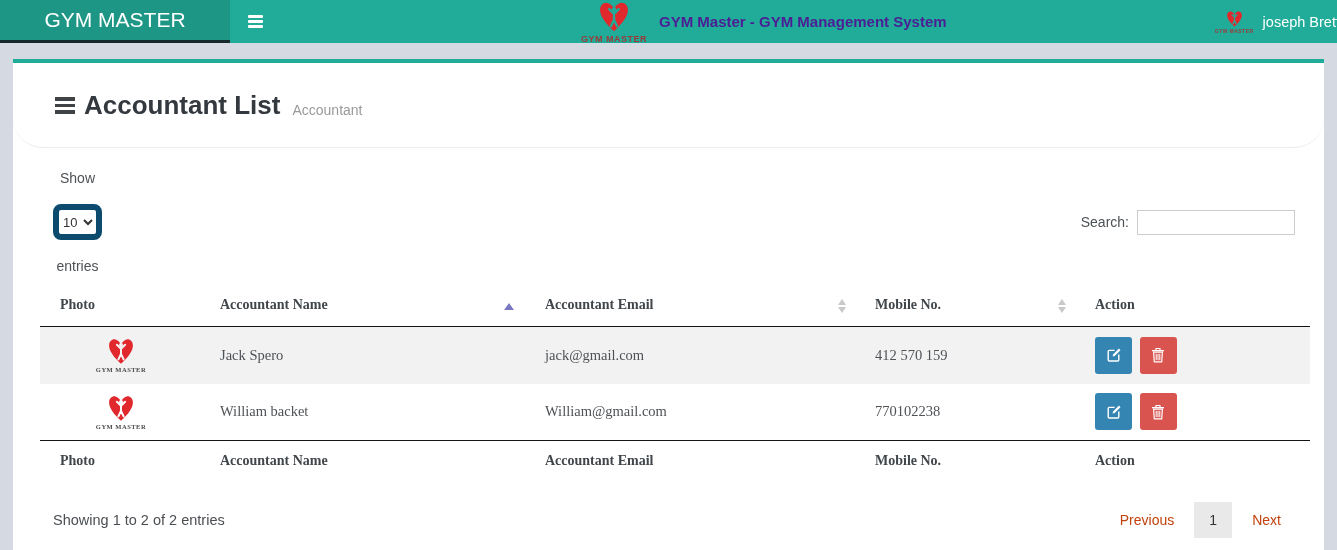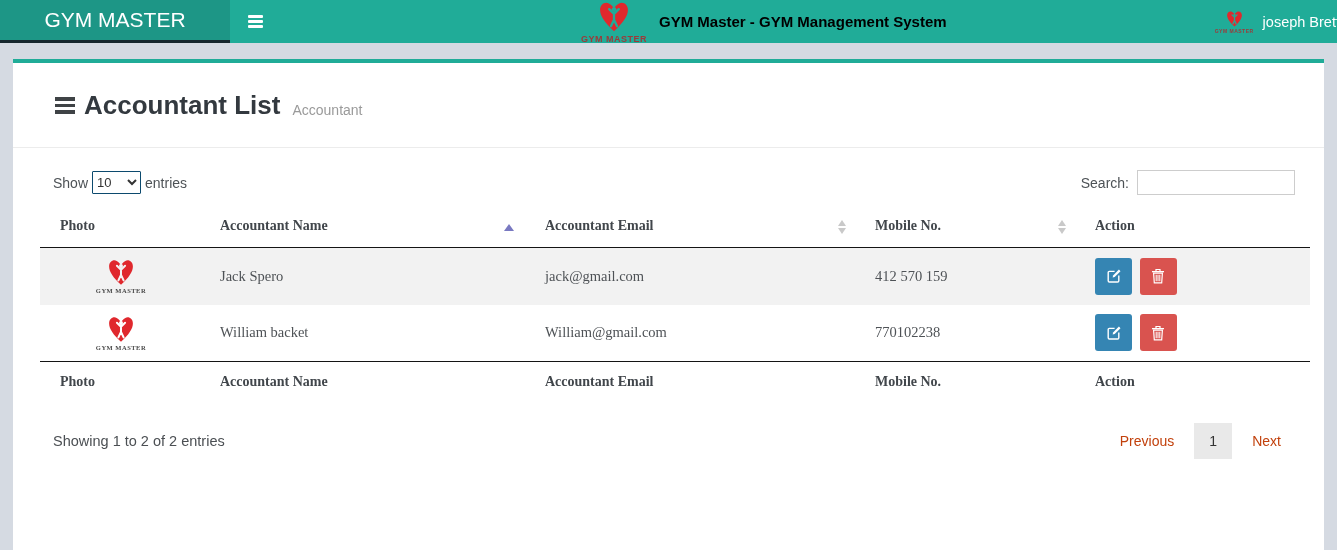--- a/index.html
+++ b/index.html
@@ -6,45 +6,45 @@
   html,body { width:1337px; height:550px; overflow:hidden; }
   body { font-family:"Liberation Sans", sans-serif; background:#d5dae2; }
 
   
   .navbar { position:relative; height:43px; background:#20ac98; display:flex; align-items:stretch; }
   .brand { width:230px; background:#1d9686; border-bottom:3px solid #16272e; color:#fff;
            font-size:21px; display:flex; align-items:center; justify-content:center; cursor:pointer; }
   .nav-hamburger { align-self:center; margin-left:14px; display:flex; flex-direction:column; gap:2px; cursor:pointer; padding:4px; }
   .nav-hamburger .bar { width:15px; height:3px; background:#fff; border-radius:1px; }
   .nav-center { position:absolute; left:581px; top:0; height:43px; display:flex; align-items:center; }
-  .nav-title { color:#000000; font-weight:bold; font-size:15px; margin-left:12px; }
+  .nav-title { color:#4c1d95; font-weight:bold; font-size:15px; margin-left:12px; }
   .nav-user { position:absolute; right:-3px; top:0; height:43px; display:flex; align-items:center; gap:9px; cursor:pointer; }
   .nav-user .uname { color:#fff; font-size:14.5px; }
 
   
   .logo { display:flex; flex-direction:column; align-items:center; line-height:1; }
   .logo-caption { font-weight:bold; letter-spacing:.5px; white-space:nowrap; }
   .logo-md .logo-caption { font-size:9px; color:#9c3a3a; margin-top:1px; }
   .logo-sm .logo-caption { font-size:5px; color:#9c3a3a; margin-top:1px; }
   .logo-row .logo-caption { font-size:6.5px; color:#4a4a4a; margin-top:1px; }
   .person-f { fill:#20ac98; } .person-s { stroke:#20ac98; fill:none; stroke-width:7; stroke-linecap:round; }
   .on-row .person-f { fill:#f4f4f4; } .on-row .person-s { stroke:#f4f4f4; }
 
   
   .card { margin:16px 13px 0; width:1311px; height:491px; background:#fff; border-top:4px solid #20ac98; }
 
-  .heading { display:flex; align-items:center; padding:27px 0 26px 42px; border-bottom:1px solid #ececec; }
+  .heading { display:flex; align-items:center; padding:27px 0 26px 42px; border-bottom:1px solid #ececec;border-radius:30px; }
   .h-bars { display:flex; flex-direction:column; gap:3px; margin-right:9px; }
   .h-bars .hb { width:20px; height:3.5px; background:#3f4346; }
   .heading h1 { font-size:26px; font-weight:600; color:#33393f; }
   .crumb { font-size:14px; color:#9a9a9a; margin-left:12px; margin-top:8px; }
 
   .controls { display:flex; justify-content:space-between; align-items:center; padding:22px 29px 13px 40px; }
-  .length { font-size:14px; color:#4d5256; display:flex; align-items:center; gap:4px; }
-  .length select { width:49px; height:23px; font-size:13px; color:#333; border:1px solid #0c4a6e; border-radius:1px; background:#fff; }
+  .length { font-size:14px; color:#4d5256; display:flex; align-items:center; gap:18px;flex-direction:column; }
+  .length select { width:49px; height:36px; font-size:13px; color:#333; border:6px solid #0c4a6e; border-radius:8px; background:#fff; }
   .search { font-size:14px; color:#4d5256; display:flex; align-items:center; gap:8px; }
   .search input { width:158px; height:25px; border:1px solid #cdcdcd; padding:0 6px; font-size:13px; outline:none; }
 
   
   table { width:1270px; margin:0 0 0 27px; border-collapse:collapse; table-layout:fixed;font-family:Liberation Serif, serif; }
   thead th { text-align:left; font-size:14px; font-weight:bold; color:#41464b; padding:10px 18px 13px 20px;
              border-bottom:1px solid #141414; position:relative; cursor:pointer; }
   tfoot th { text-align:left; font-size:14px; font-weight:bold; color:#41464b; padding:12px 18px 10px 20px;
              border-top:1px solid #141414; }
   tbody tr { height:57px; }

